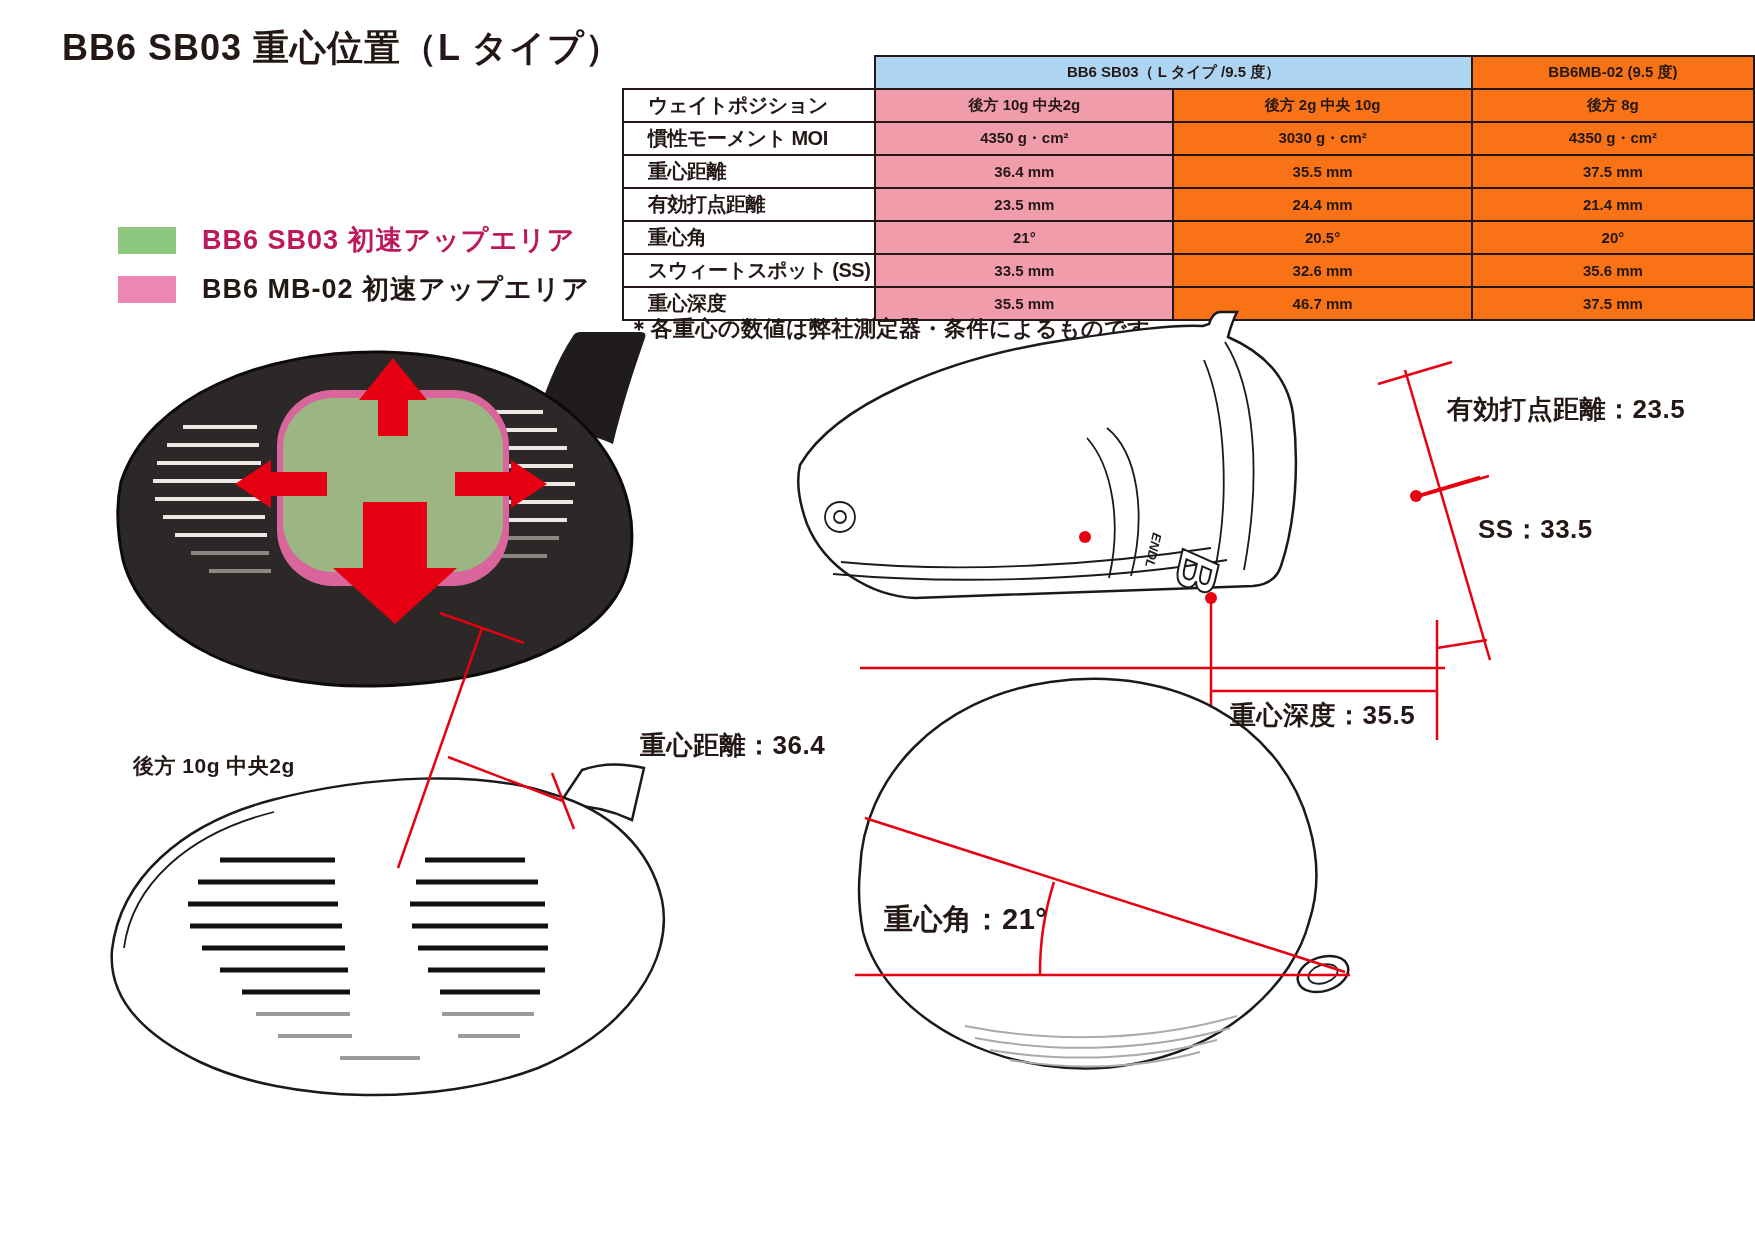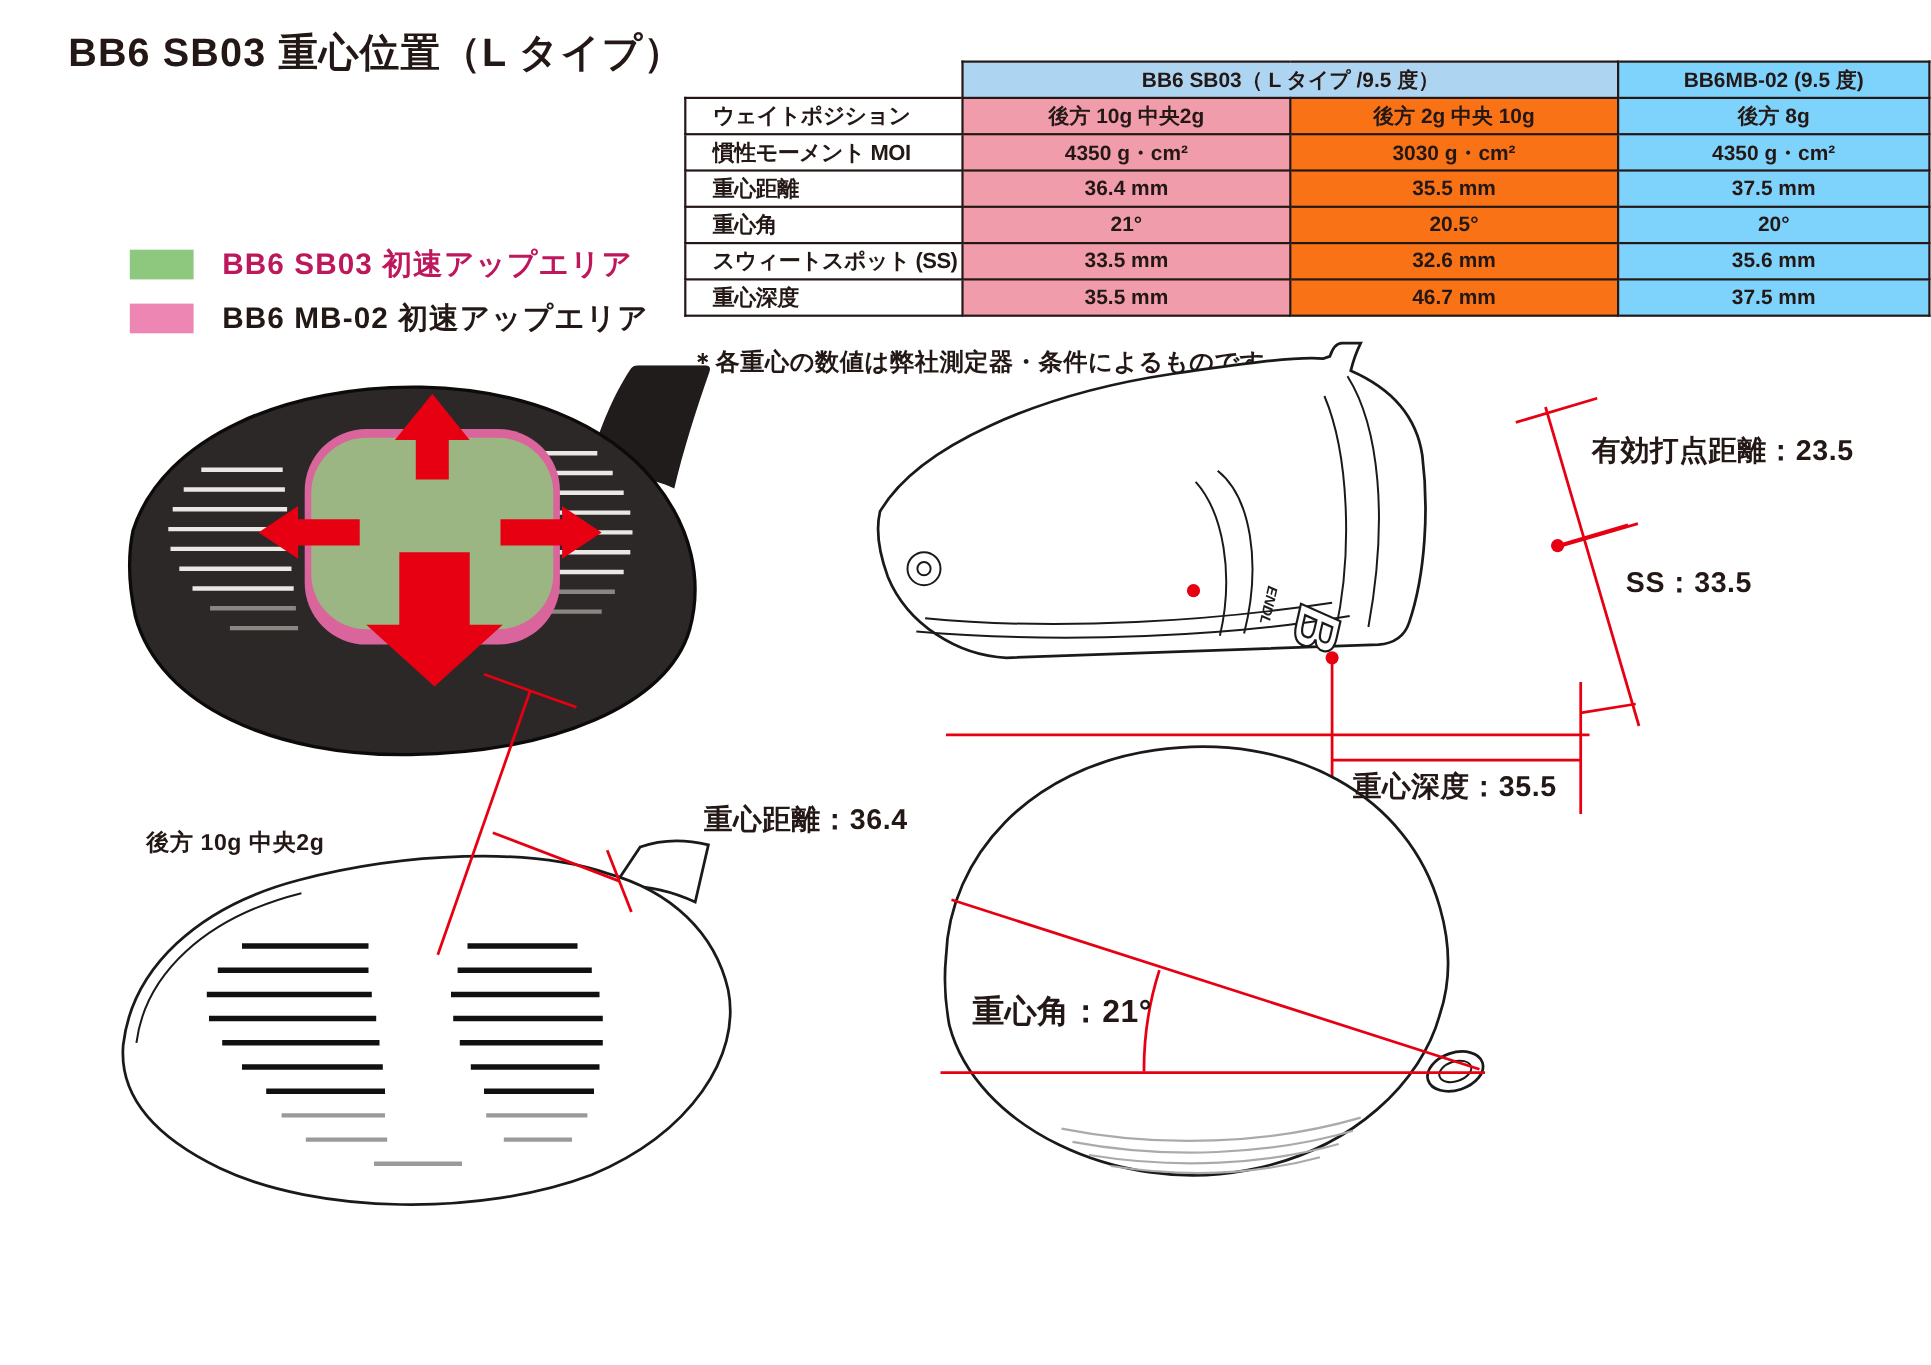--- a/index.html
+++ b/index.html
@@ -13,28 +13,28 @@
   
   #legend{left:118px;top:222px;}
   .legend-row{display:flex;align-items:center;margin-bottom:13px;}
   .swatch{width:58px;height:27px;margin-right:26px;flex:0 0 auto;}
   .swatch-green{background:#8dc87e;}
   .swatch-pink{background:#ee86b4;}
   .legend-label{font-size:27px;font-weight:bold;letter-spacing:1px;white-space:nowrap;}
   .legend-label.red{color:#be185d;}
   
   #spec-table{left:622px;top:55px;border-collapse:collapse;table-layout:fixed;}
-  #spec-table td{border:2px solid #231815;font-size:19px;font-weight:bold;
+  #spec-table td{border:2px solid #231815;font-size:15px;font-weight:bold;
     text-align:center;vertical-align:middle;padding:0 4px;white-space:nowrap;overflow:visible;height:31px;}
   #spec-table td.nocell{border:none;background:transparent;}
   #spec-table td.rowlabel{text-align:left;padding-left:24px;font-size:20px;letter-spacing:-0.5px;}
   #spec-table td.hblue{background:#add5f2;height:28px;}
   #spec-table td.cpink{background:#f19cab;}
   #spec-table td.cyellow{background:#f97316;}
-  #spec-table td.cwhite{background:#7dd3fc;}
+  #spec-table td.cwhite{background:#f97316;}
   
   #table-note{left:628px;top:314px;font-size:22px;font-weight:bold;letter-spacing:0.5px;}
   
   .ann{font-size:26px;font-weight:bold;white-space:nowrap;letter-spacing:0.5px;}
   #ann-eff{left:1447px;top:392px;}
   #ann-ss{left:1478px;top:512px;}
   #ann-depth{left:1230px;top:698px;}
   #ann-dist{left:640px;top:728px;}
   #ann-angle{left:884px;top:900px;font-size:29px;}
   #ann-weight{left:133px;top:752px;font-size:21px;}
@@ -90,20 +90,26 @@
     <td class="cyellow">3030 g・cm²</td>
     <td class="cwhite">4350 g・cm²</td>
   </tr>
   <tr>
     <td class="rowlabel">重心距離</td>
     <td class="cpink">36.4 mm</td>
     <td class="cyellow">35.5 mm</td>
     <td class="cwhite">37.5 mm</td>
   </tr>
   <tr>
+    <td class="rowlabel">有効打点距離</td>
+    <td class="cpink">23.5 mm</td>
+    <td class="cyellow">24.4 mm</td>
+    <td class="cwhite">21.4 mm</td>
+  </tr>
+  <tr>
     <td class="rowlabel">重心角</td>
     <td class="cpink">21°</td>
     <td class="cyellow">20.5°</td>
     <td class="cwhite">20°</td>
   </tr>
   <tr>
     <td class="rowlabel">スウィートスポット (SS)</td>
     <td class="cpink">33.5 mm</td>
     <td class="cyellow">32.6 mm</td>
     <td class="cwhite">35.6 mm</td>

